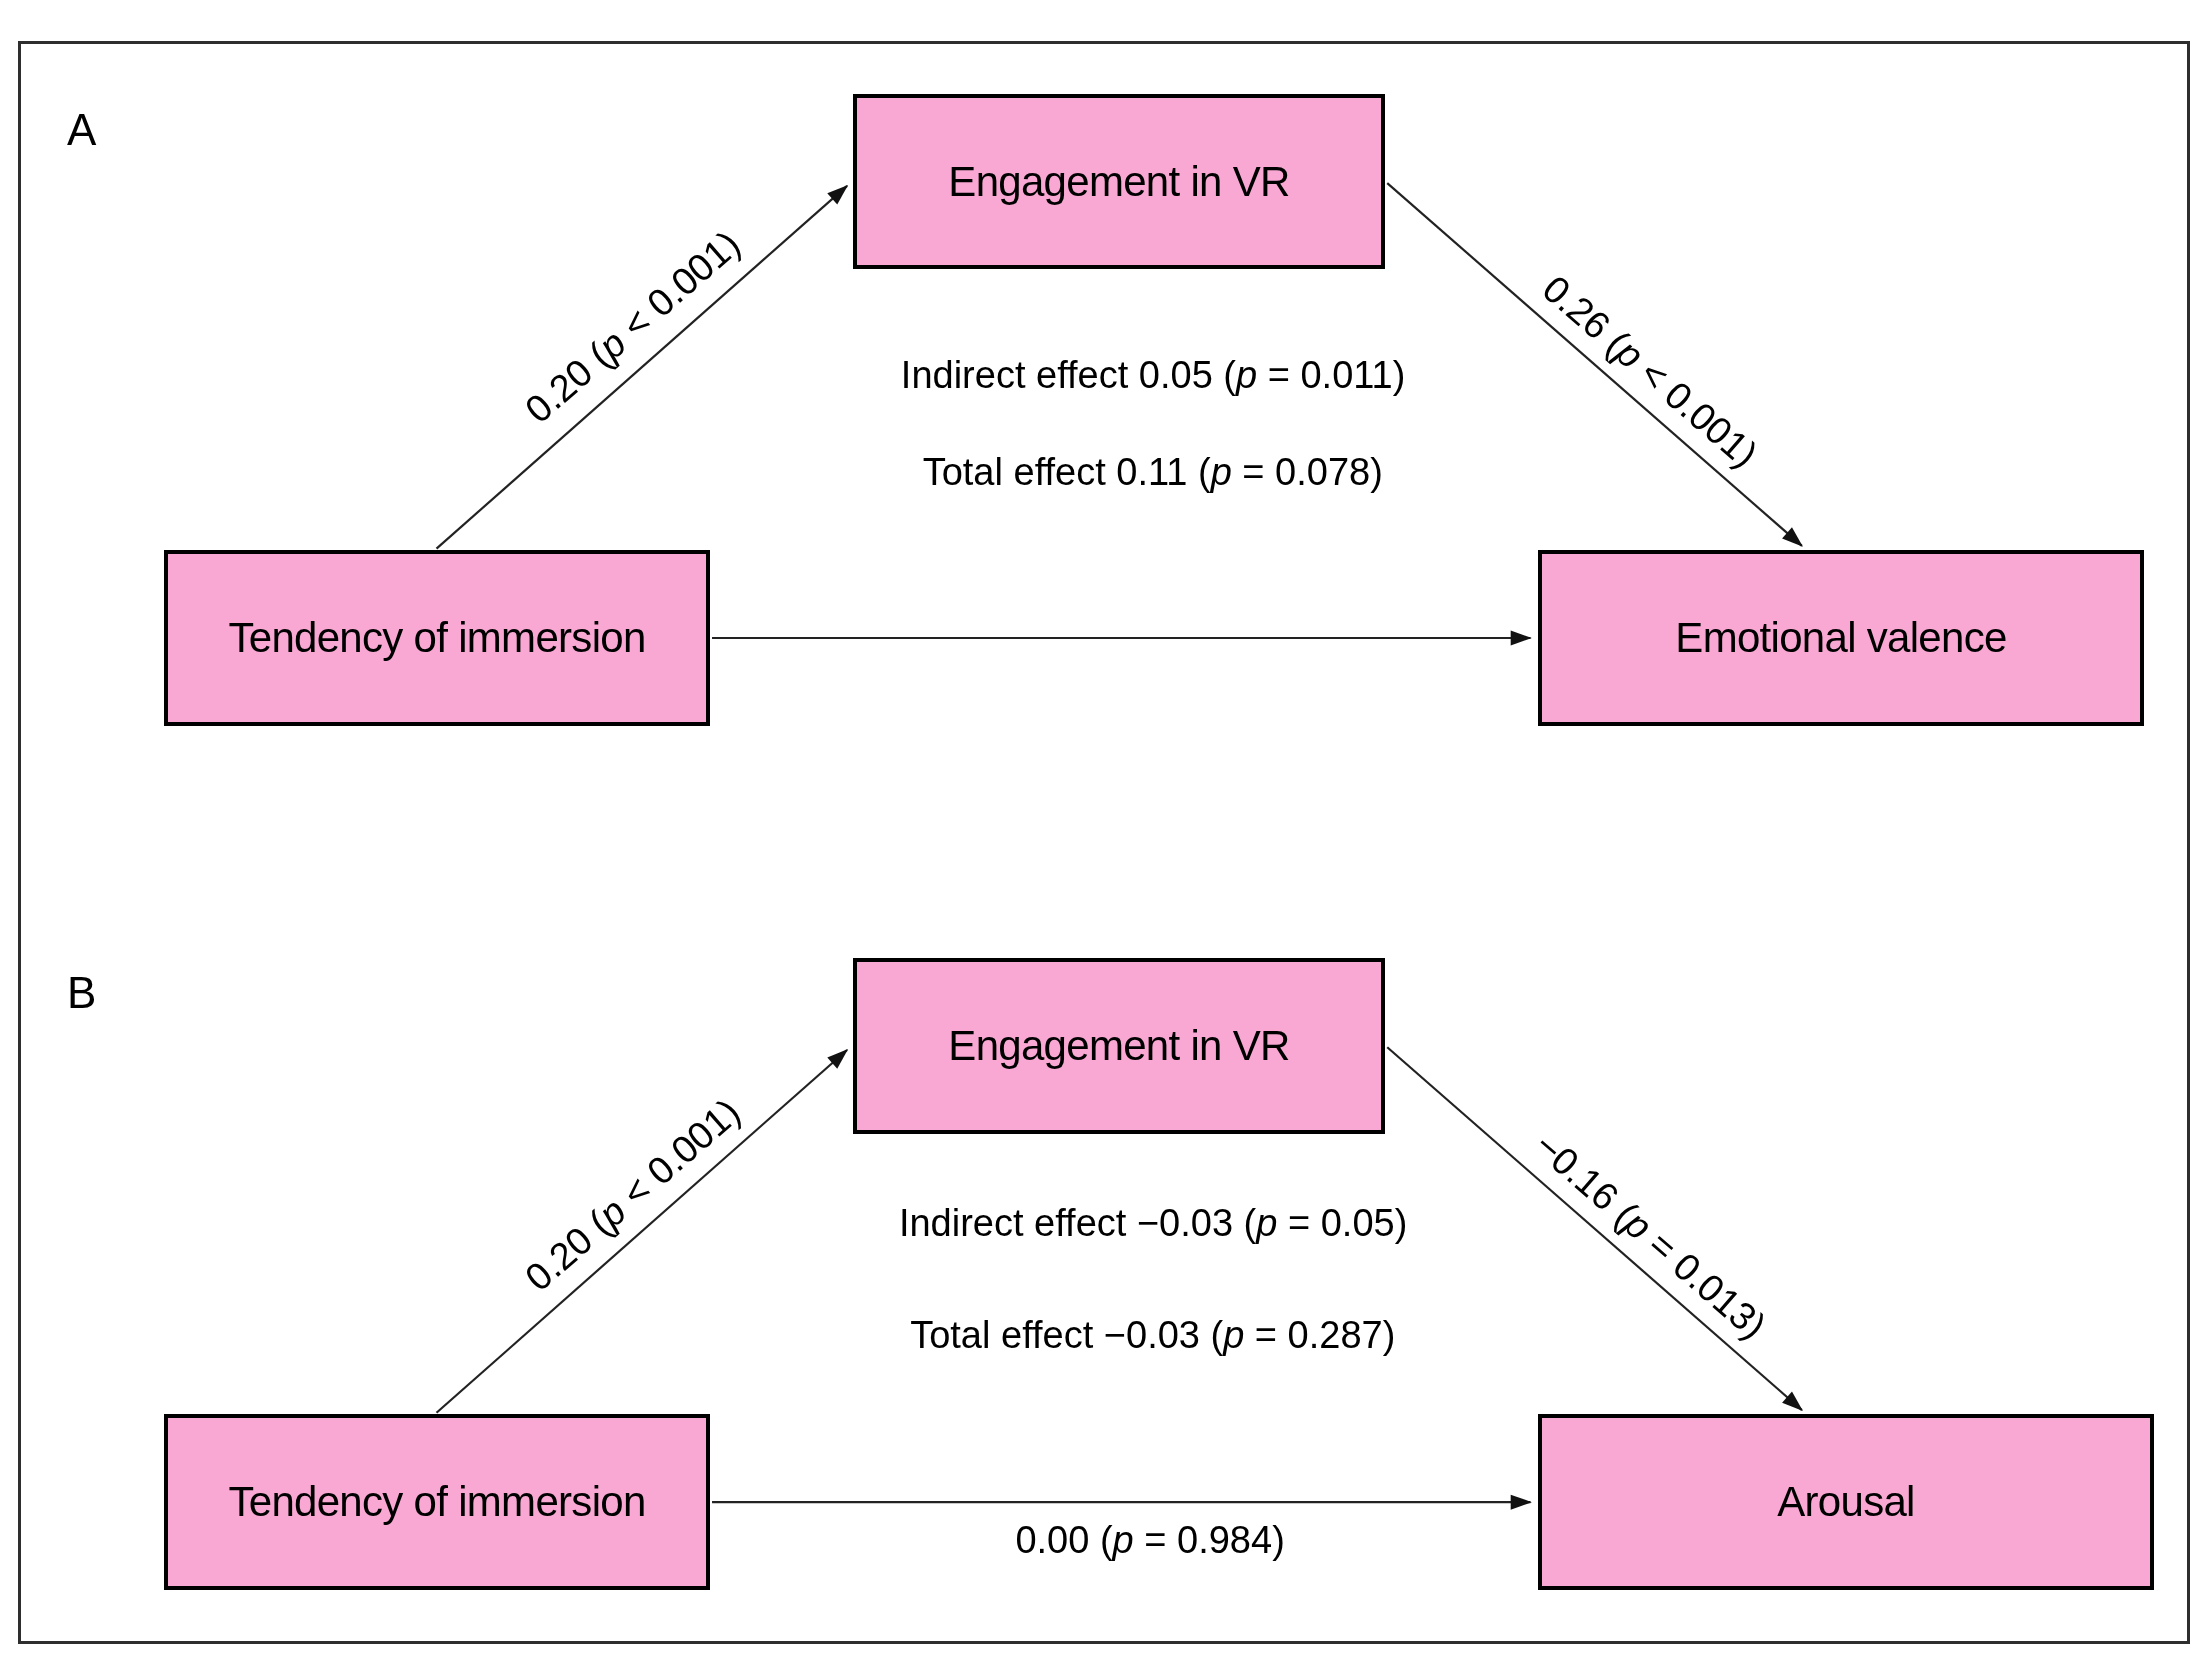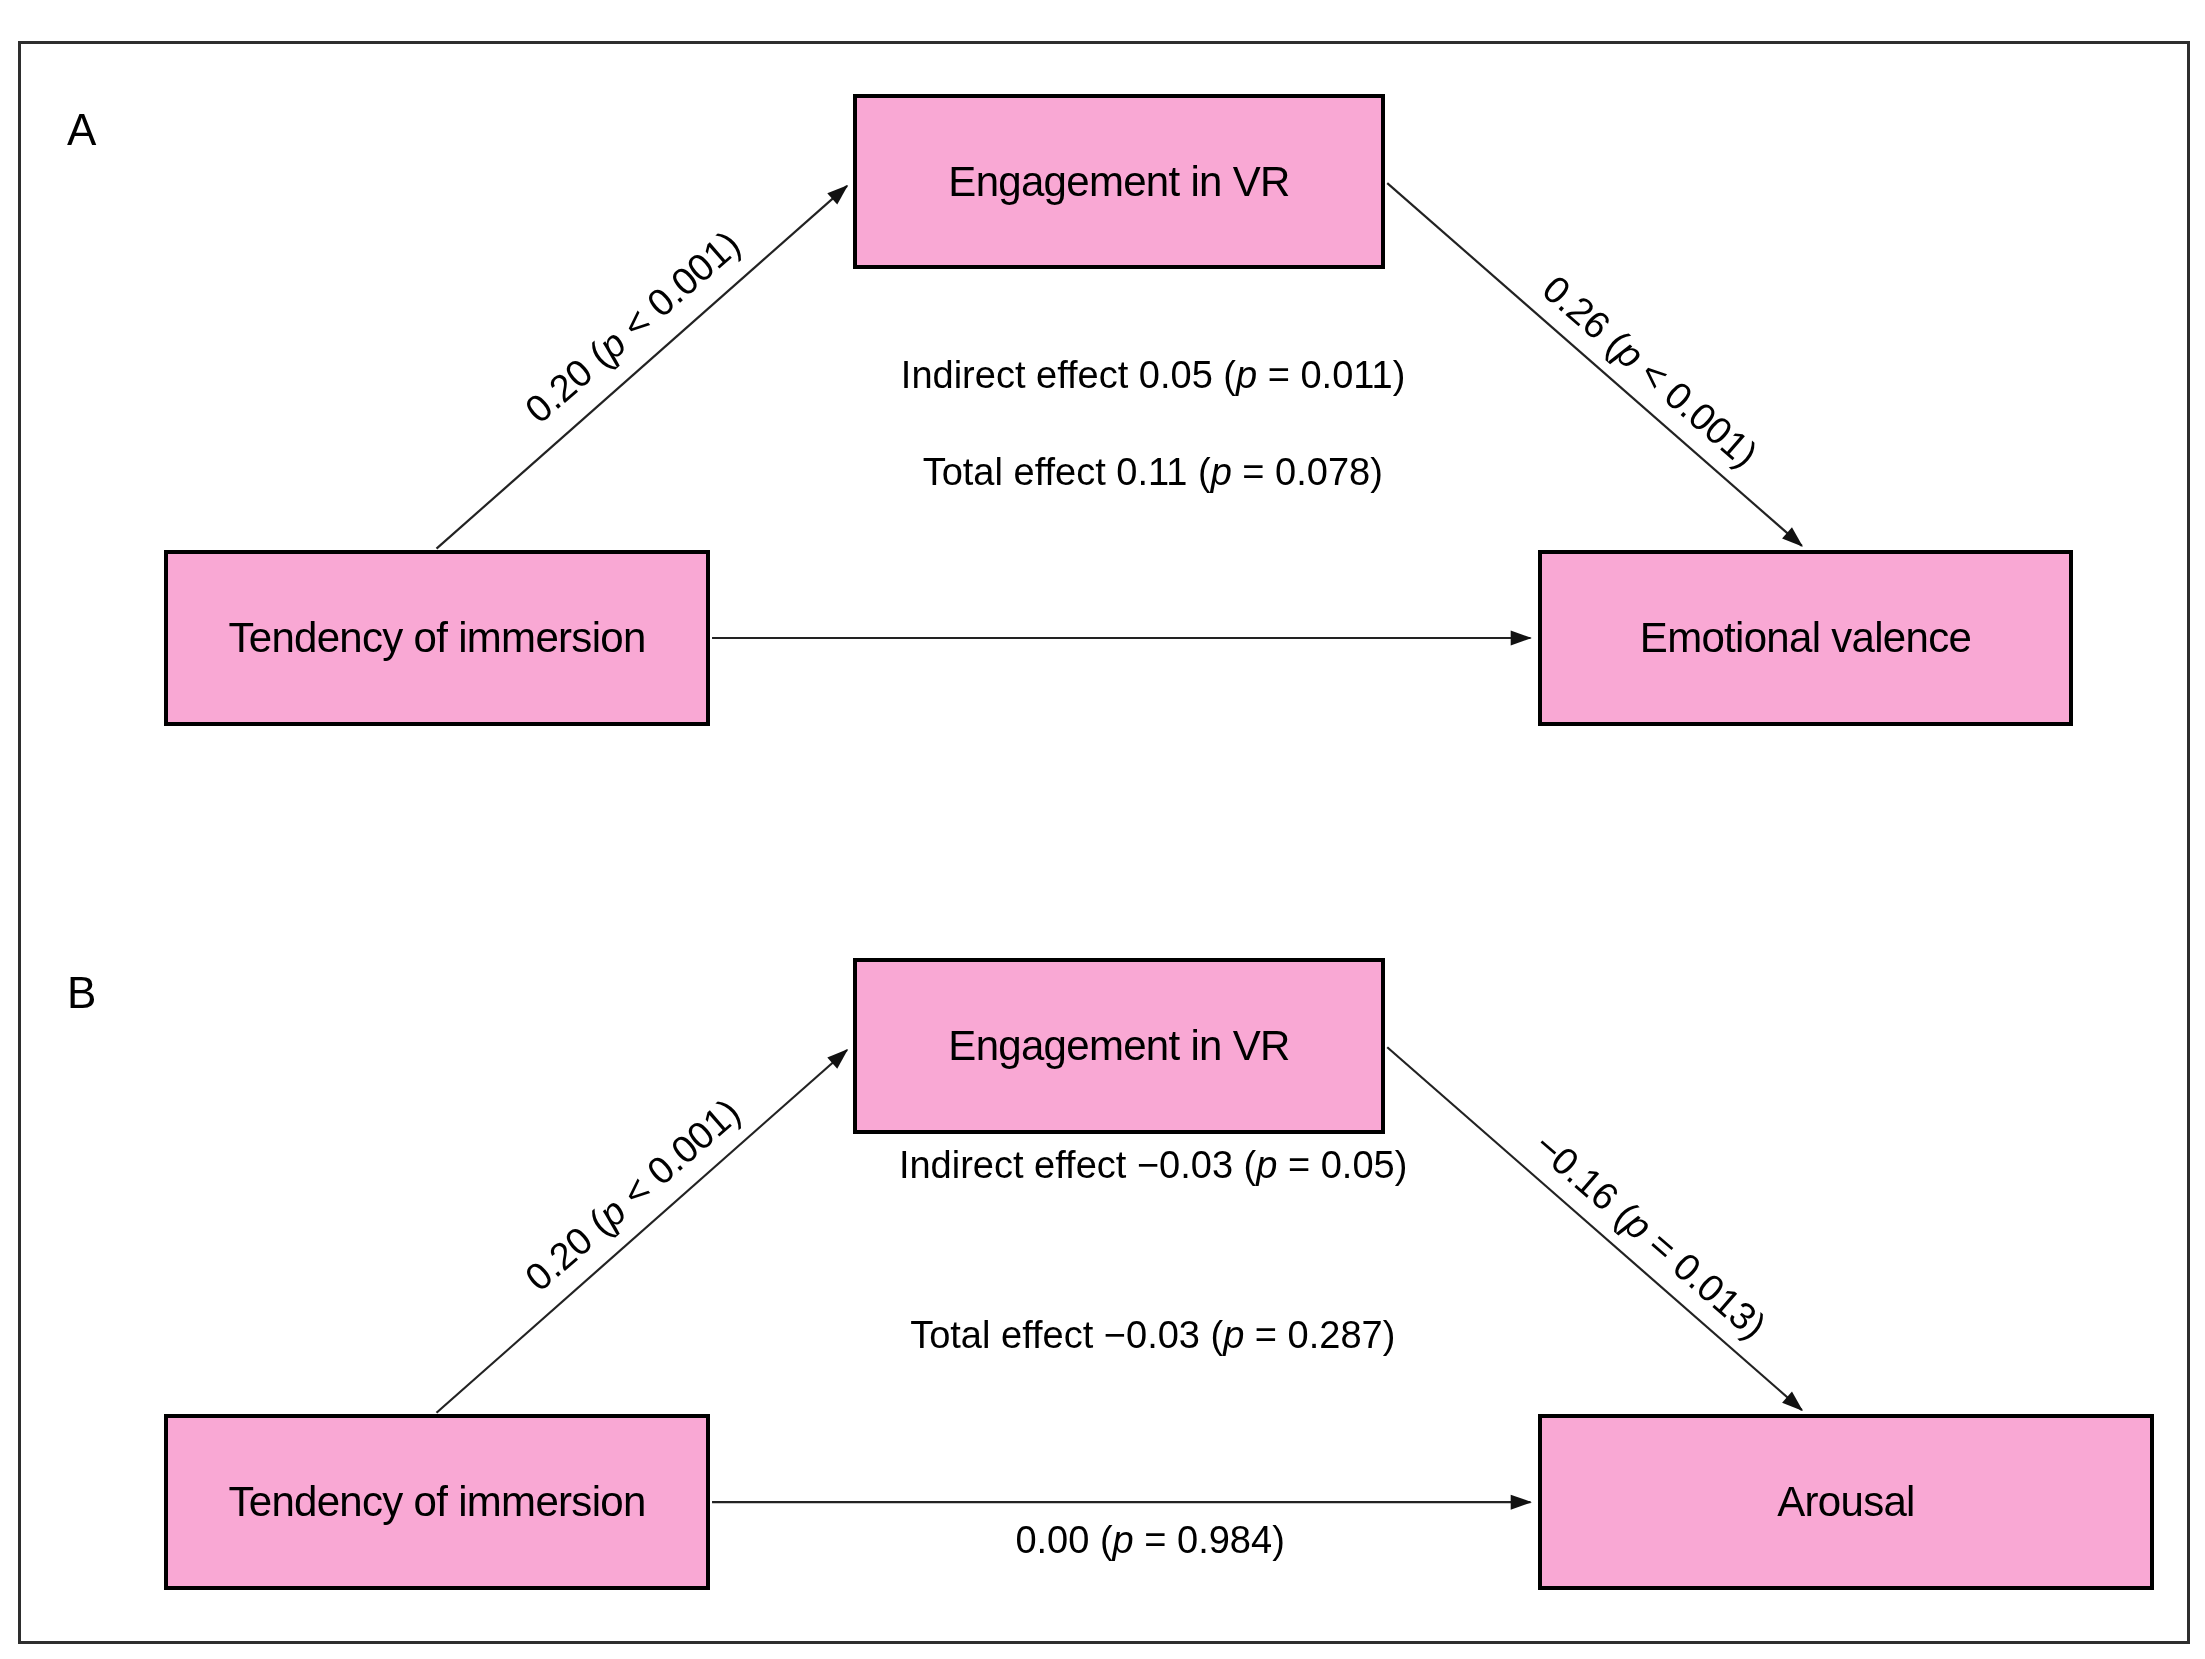--- a/index.html
+++ b/index.html
@@ -38,21 +38,21 @@
     box-sizing: border-box;
     display: flex;
     align-items: center;
     justify-content: center;
     font-size: 42px;
     letter-spacing: -0.7px;
     white-space: nowrap;
   }
   .node-a-mediator { left: 853px; top: 94px;  width: 532px; height: 175px; }
   .node-a-predictor{ left: 164px;  top: 550px;  width: 546px; height: 176px; }
-  .node-a-outcome  { left: 1538px; top: 550px;  width: 535px; height: 176px; }
+  .node-a-outcome  { left: 1538px; top: 550px;  width: 606px; height: 176px; }
   .node-b-mediator { left: 853px; top: 958px; width: 532px; height: 176px; }
   .node-b-predictor{ left: 164px;  top: 1414px; width: 546px; height: 176px; }
   .node-b-outcome  { left: 1538px; top: 1414px; width: 616px; height: 176px; }
 
   .panel-letter {
     position: absolute;
     font-size: 44px;
     line-height: 1;
   }
   .panel-letter-a { left: 67px; top: 108px; }
@@ -62,21 +62,21 @@
     position: absolute;
     font-size: 38px;
     white-space: pre;
     transform: translate(-50%, -50%);
   }
   .p-italic { font-style: italic; }
 
   .stat-a-indirect { left: 1132px; top: 375px; }
   .stat-a-total    { left: 1132px; top: 472px; }
   .stat-a-path-c   { left: 1129px; top: 675px; }
-  .stat-b-indirect { left: 1132px; top: 1165px; }
+  .stat-b-indirect { left: 1132px; top: 1223px; }
   .stat-b-total    { left: 1132px; top: 1335px; }
   .stat-b-path-c   { left: 1129px; top: 1540px; }
 
   .stat-a-path-a { left: 617px;  top: 341px;  transform: translate(-50%,-50%) rotate(-41deg); }
   .stat-a-path-b { left: 1634px; top: 358px;  transform: translate(-50%,-50%) rotate(41deg); }
   .stat-b-path-a { left: 617px;  top: 1209px; transform: translate(-50%,-50%) rotate(-41deg); }
   .stat-b-path-b { left: 1634px; top: 1222px; transform: translate(-50%,-50%) rotate(41deg); }
 </style>
 </head>
 <body>

